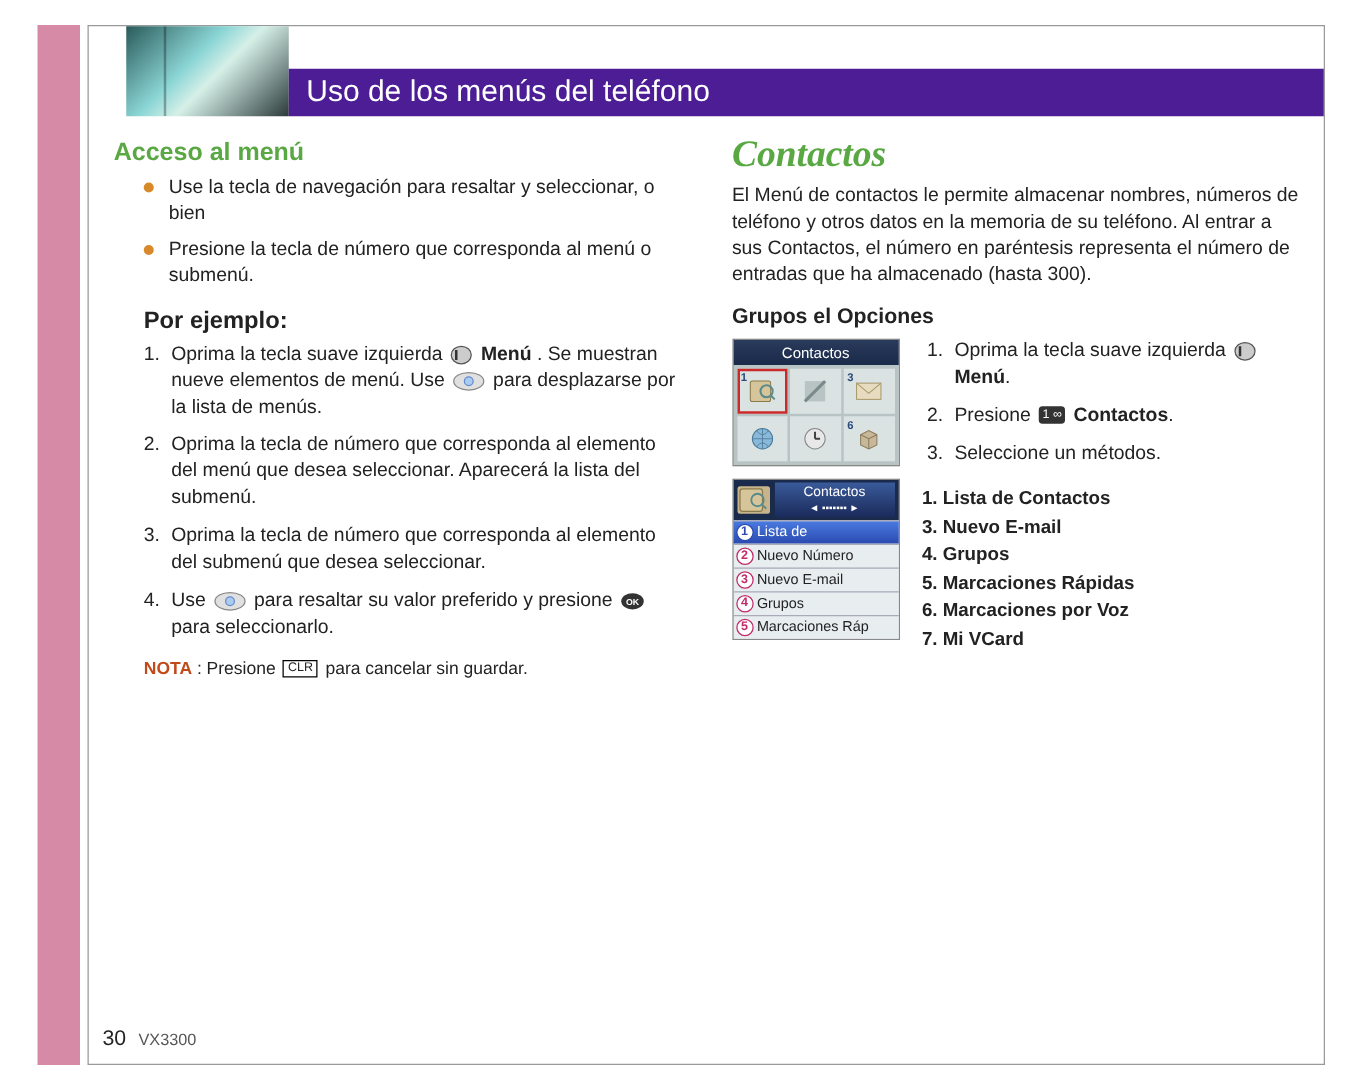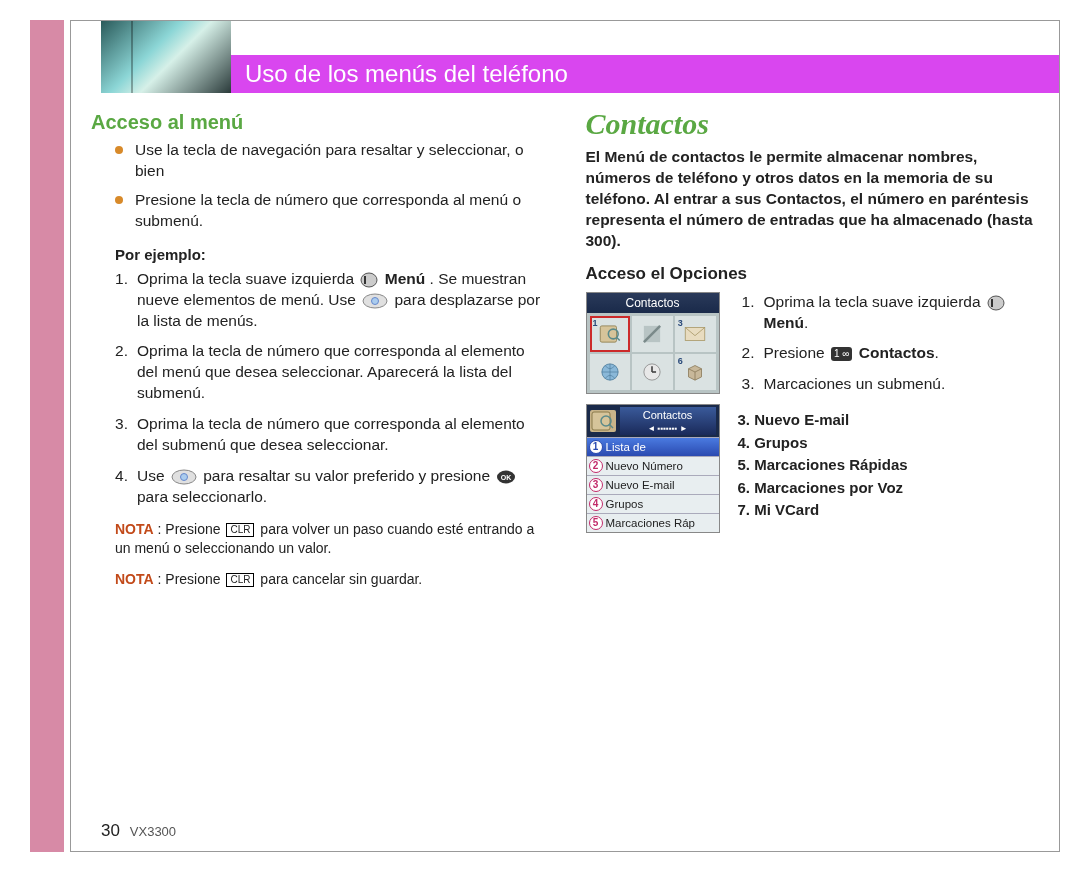--- a/index.html
+++ b/index.html
@@ -42,21 +42,21 @@
     top: 0; left: 30px; bottom: 0;
     width: 2px;
     background: rgba(0,0,0,.3);
   }
   .title-bar {
     position: absolute;
     top: 34px;
     left: 160px;
     right: 0;
     height: 38px;
-    background: #d946ef;
+    background: #4c1d95;
     color: #fff;
     font-size: 24px;
     font-weight: 500;
     line-height: 38px;
     padding-left: 14px;
   }
   .content {
     position: absolute;
     top: 90px;
     left: 20px;
@@ -95,21 +95,21 @@
   ul.bullet li::before {
     content: "";
     position: absolute;
     left: 0; top: 6px;
     width: 8px; height: 8px;
     background: #d88a2a;
     border-radius: 50%;
   }
   .sub-bold {
     font-weight: bold;
-    font-size: 15px;
+    font-size: 19px;
     margin: 10px 0 6px 0;
   }
   ol.num { list-style: none; counter-reset: item; padding-left: 24px; }
   ol.num > li { counter-increment: item; position: relative; margin-bottom: 10px; padding-left: 22px; }
   ol.num > li::before {
     content: counter(item) ".";
     position: absolute; left: 0; top: 0;
     font-size: 15.5px;
   }
   .icon-softkey, .icon-nav, .icon-ok {
@@ -229,21 +229,21 @@
     border: 1px solid #c22a6a;
   }
   .screen2 .slist .row.sel .rnum { background: #fff; color: #2a4ab0; border-color: #2a4ab0; }
 
   .submenu-list { margin-top: 14px; list-style: none; }
   .submenu-list li { font-weight: bold; font-size: 15px; line-height: 1.5; }
 
   .footer {
     position: absolute;
     bottom: 10px;
-    left: 30px;
+    left: 11px;
     font-size: 14px;
     margin-top: 40px;
   }
   .footer .pg { font-size: 17px; }
   .footer .model { font-size: 13px; color: #555; margin-left: 6px; }
 </style>
 </head>
 <body>
 
 <div class="pink-bar"></div>
@@ -291,34 +291,28 @@
                 <text x="10" y="11" text-anchor="middle" fill="#fff" font-size="7" font-family="Arial" font-weight="bold">OK</text>
               </svg></span>
           <span> para seleccionarlo.</span>
         </li>
       </ol>
 
       <p class="nota">
         <span class="label">NOTA</span>
         <span> : Presione </span>
         <span class="clr-box">CLR</span>
-        <span> para volver un paso cuando esté entrando a un menú o seleccionando un valor.</span>
-      </p>
-      <p class="nota">
-        <span class="label">NOTA</span>
-        <span> : Presione </span>
-        <span class="clr-box">CLR</span>
         <span> para cancelar sin guardar.</span>
       </p>
     </div>
 
     <div class="col">
       <div class="h-green-italic">Contactos</div>
-      <p style="margin-bottom:10px;font-weight:bold;">El Menú de contactos le permite almacenar nombres, números de teléfono y otros datos en la memoria de su teléfono. Al entrar a sus Contactos, el número en paréntesis representa el número de entradas que ha almacenado (hasta 300).</p>
-      <div class="acc-op-head">Acceso el Opciones</div>
+      <p style="margin-bottom:10px;">El Menú de contactos le permite almacenar nombres, números de teléfono y otros datos en la memoria de su teléfono. Al entrar a sus Contactos, el número en paréntesis representa el número de entradas que ha almacenado (hasta 300).</p>
+      <div class="acc-op-head">Grupos el Opciones</div>
 
       <div class="right-row">
         <div class="screens">
 
           <div class="screen">
             <div class="sbar">Contactos</div>
             <div class="grid">
               <div class="cell sel">
                   <span class="num">1</span>
                 <svg viewBox="0 0 32 32">
@@ -410,24 +404,25 @@
                     <ellipse cx="9" cy="9" rx="8" ry="7" fill="#ccc" stroke="#555"></ellipse>
                     <path d="M5 5 L5 13" stroke="#333" stroke-width="2"></path>
                   </svg></span>
               <span class="strong">Menú</span><span>.</span>
             </li>
             <li>
               <span>Presione </span>
               <span class="keycap">1 ∞</span>
               <span class="strong">Contactos</span><span>.</span>
             </li>
-            <li>Marcaciones un submenú.</li>
+            <li>Seleccione un métodos.</li>
           </ol>
 
           <ul class="submenu-list">
+            <li>1. Lista de Contactos</li>
             <li>3. Nuevo E-mail</li>
             <li>4. Grupos</li>
             <li>5. Marcaciones Rápidas</li>
             <li>6. Marcaciones por Voz</li>
             <li>7. Mi VCard</li>
           </ul>
         </div>
       </div>
     </div>
   </div>

